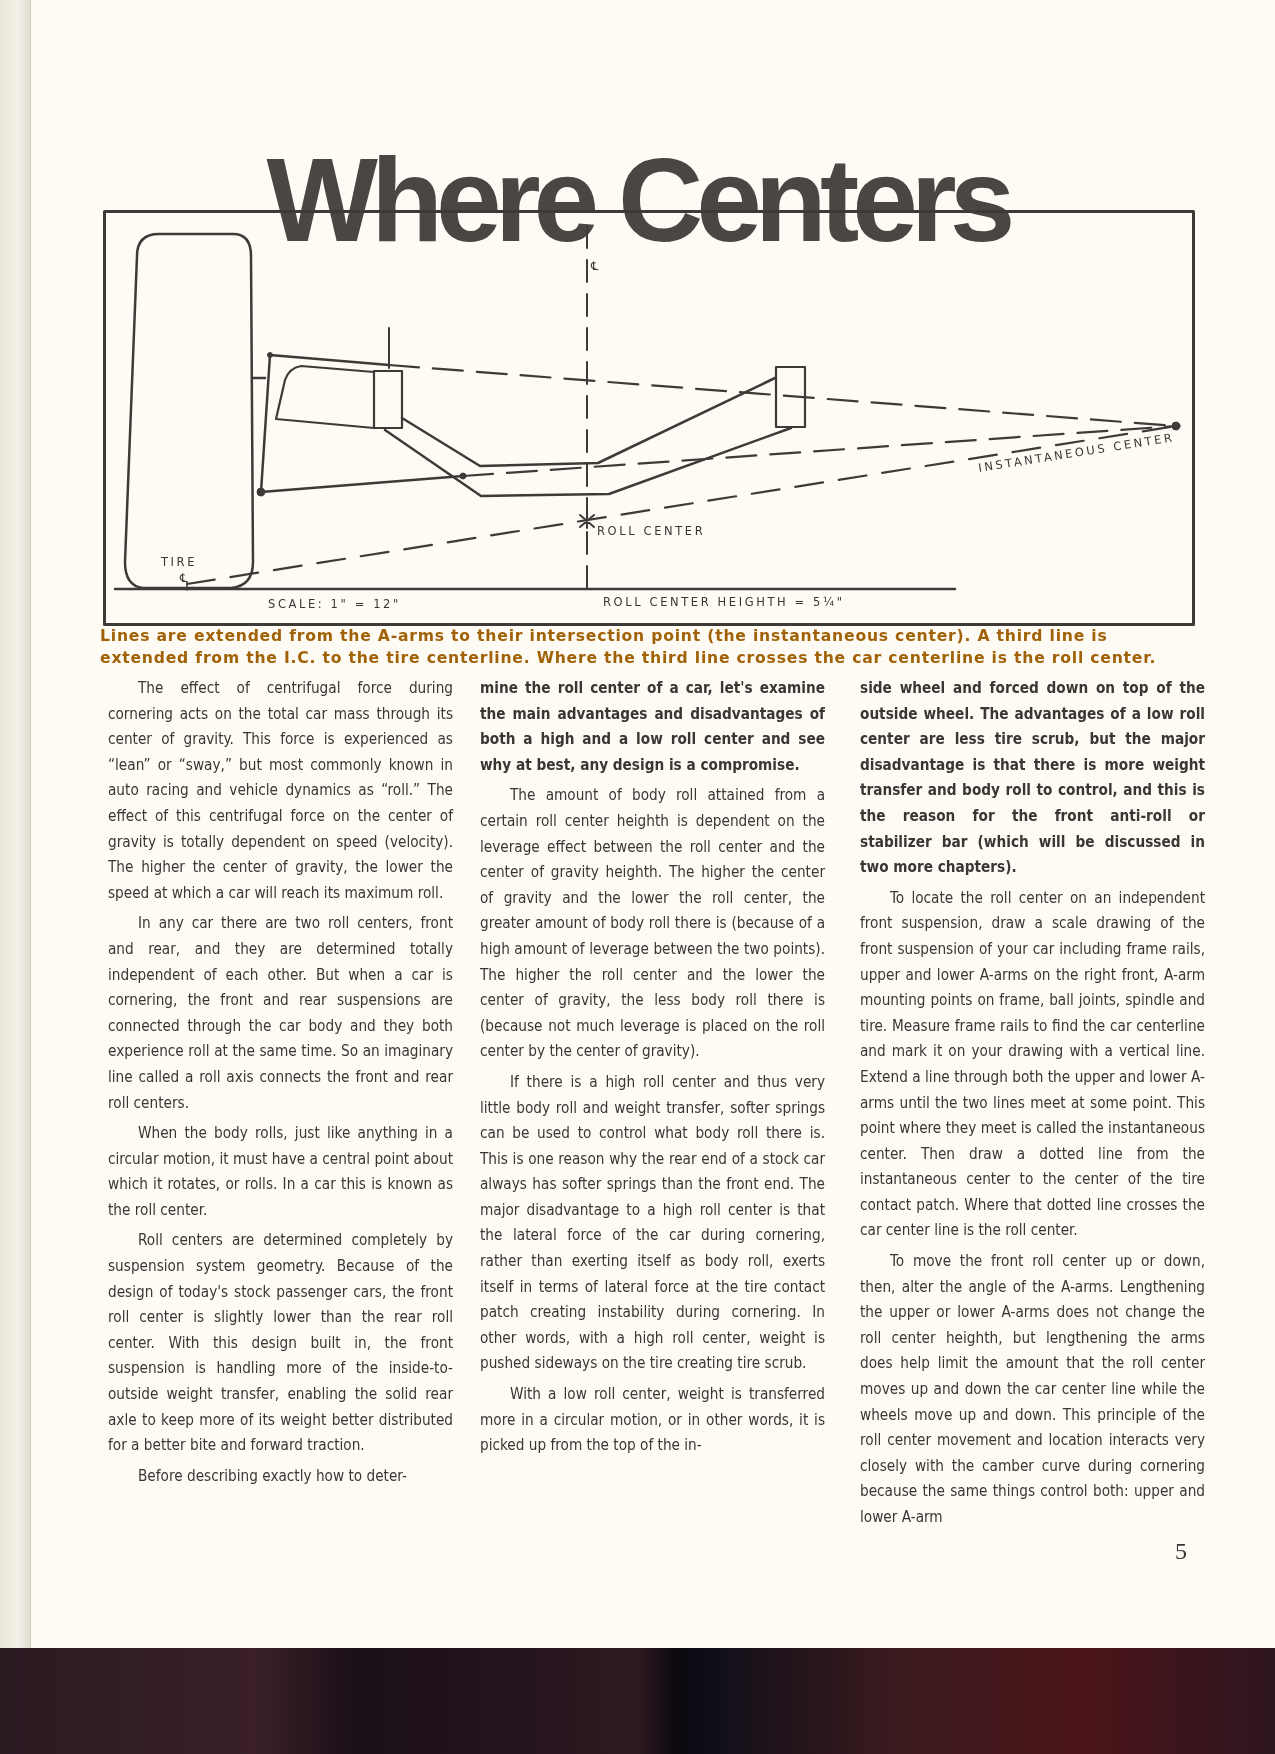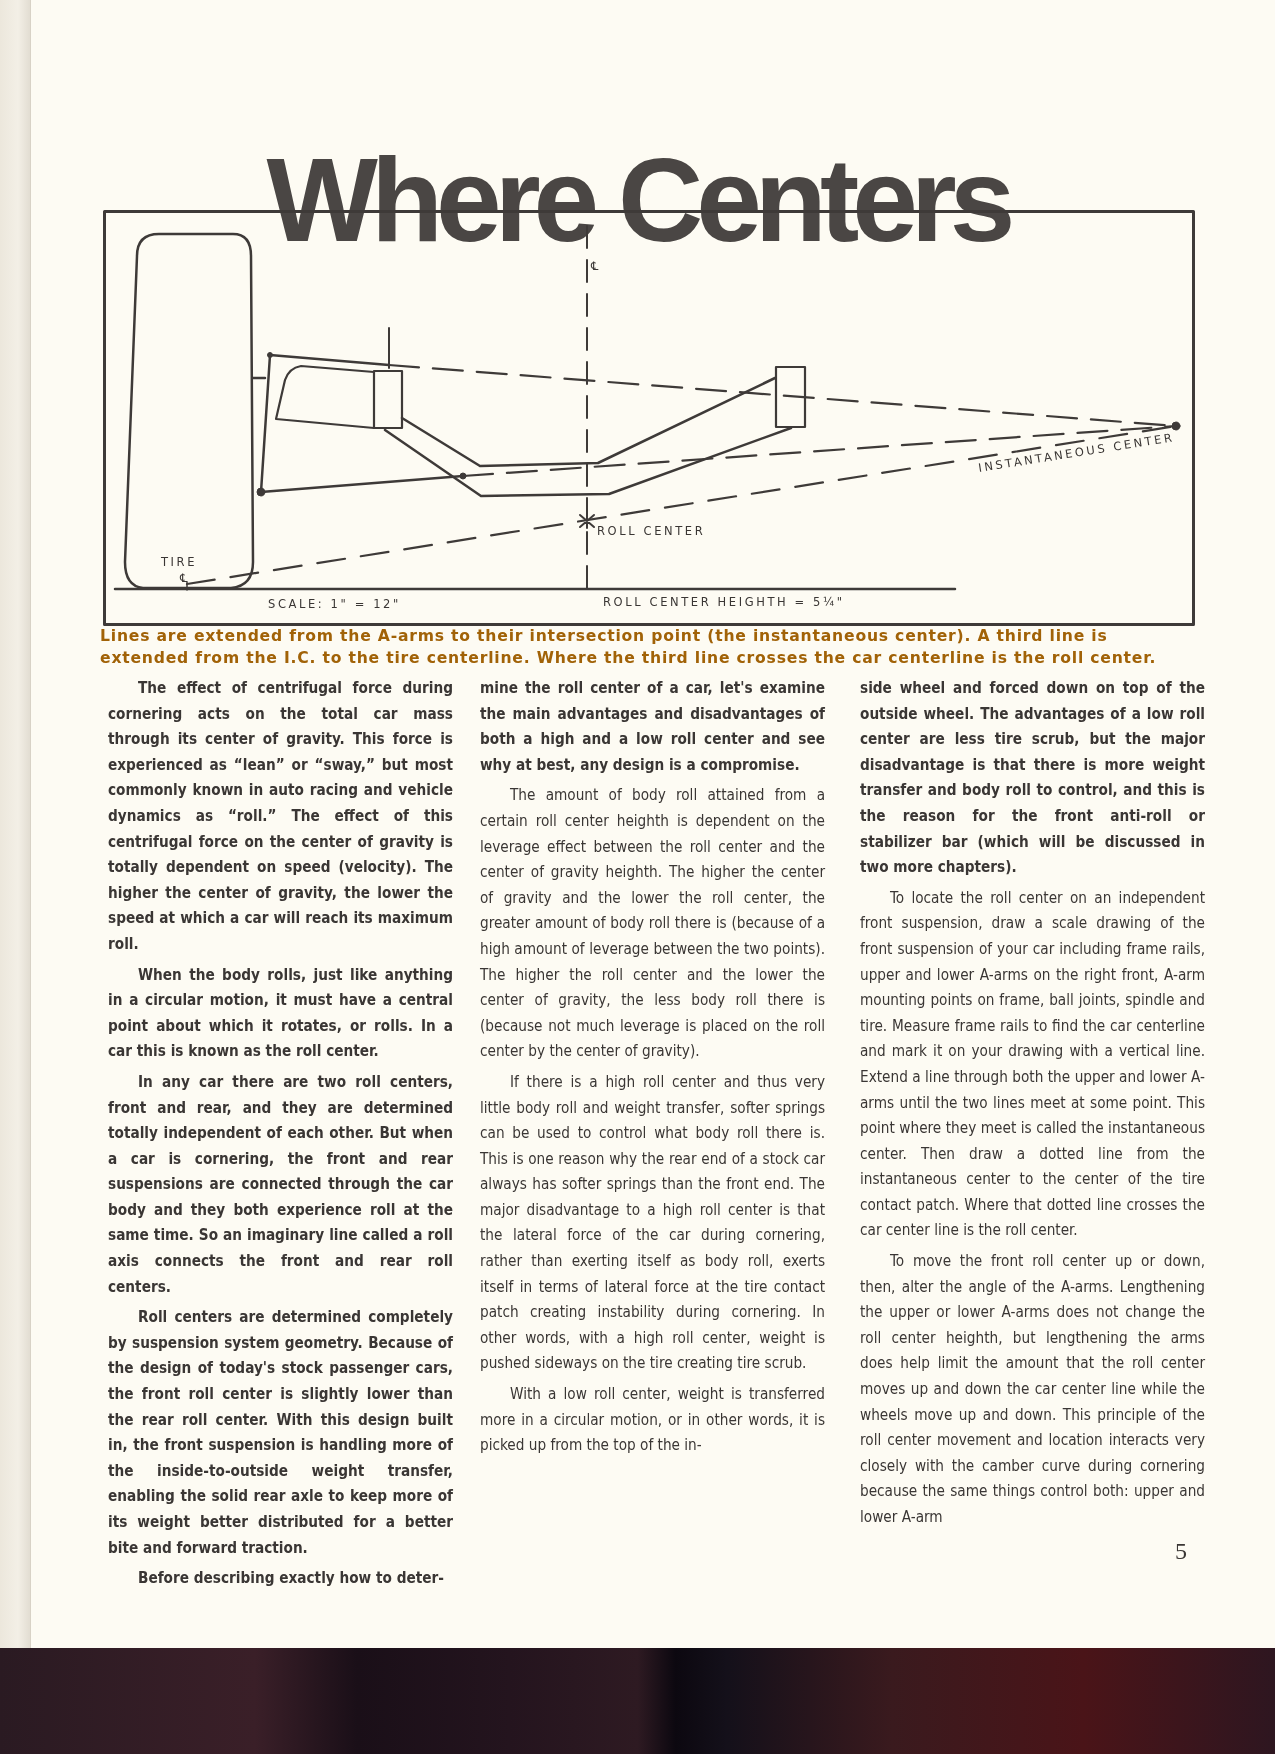--- a/index.html
+++ b/index.html
@@ -29,21 +29,21 @@
     letter-spacing:0.8px; line-height:22px; color:#a16207;
   }
   .col {
     position:absolute; top:676px; width:345px;
     font-family:"DejaVu Sans", sans-serif; font-size:15.2px;
     line-height:25.6px; color:#3a3634; text-align:justify;
     font-stretch:condensed;
   }
   .col p { margin:0 0 5px 0; text-indent:30px; }
   .col p.cont { text-indent:0;font-weight:bold; }
-  .col1 { left:108px;font-weight:bold; }
+  .col1 { left:108px; }
   .col2 { left:480px; }
   .col3 { left:860px; }
   .page-number {
     position:absolute; left:1175px; top:1538px;
     font-family:"Liberation Serif", serif; font-size:24px; color:#3a3634;
   }
   .bottom-band {
     position:absolute; left:0; top:1648px; width:1275px; height:106px;
     background:linear-gradient(to right,#2a1a22 0%,#3a1f28 20%,#1a0f18 28%,#24141e 40%,#2e1a22 50%,#0c0810 53%,#14101a 57%,#3a1a1e 70%,#4a1418 85%,#2e1620 100%);
   }
@@ -105,22 +105,22 @@
       <text class="lbl" x="165" y="398">SCALE: 1" = 12"</text>
       <text class="lbl" x="500" y="396">ROLL CENTER HEIGHTH = 5¼"</text>
     </g>
   </svg>
 </div>
 
 <div class="caption">Lines are extended from the A-arms to their intersection point (the instantaneous center). A third line is extended from the I.C. to the tire centerline. Where the third line crosses the car centerline is the roll center.</div>
 
 <div class="col col1">
   <p>The effect of centrifugal force during cornering acts on the total car mass through its center of gravity. This force is experienced as “lean” or “sway,” but most commonly known in auto racing and vehicle dynamics as “roll.” The effect of this centrifugal force on the center of gravity is totally dependent on speed (velocity). The higher the center of gravity, the lower the speed at which a car will reach its maximum roll.</p>
+  <p>In any car there are two roll centers, front and rear, and they are determined totally independent of each other. But when a car is cornering, the front and rear suspensions are connected through the car body and they both experience roll at the same time. So an imaginary line called a roll axis connects the front and rear roll centers.</p>
   <p>When the body rolls, just like anything in a circular motion, it must have a central point about which it rotates, or rolls. In a car this is known as the roll center.</p>
-  <p>In any car there are two roll centers, front and rear, and they are determined totally independent of each other. But when a car is cornering, the front and rear suspensions are connected through the car body and they both experience roll at the same time. So an imaginary line called a roll axis connects the front and rear roll centers.</p>
   <p>Roll centers are determined completely by suspension system geometry. Because of the design of today's stock passenger cars, the front roll center is slightly lower than the rear roll center. With this design built in, the front suspension is handling more of the inside-to-outside weight transfer, enabling the solid rear axle to keep more of its weight better distributed for a better bite and forward traction.</p>
   <p>Before describing exactly how to deter-</p>
 </div>
 
 <div class="col col2">
   <p class="cont">mine the roll center of a car, let's examine the main advantages and disadvantages of both a high and a low roll center and see why at best, any design is a compromise.</p>
   <p>The amount of body roll attained from a certain roll center heighth is dependent on the leverage effect between the roll center and the center of gravity heighth. The higher the center of gravity and the lower the roll center, the greater amount of body roll there is (because of a high amount of leverage between the two points). The higher the roll center and the lower the center of gravity, the less body roll there is (because not much leverage is placed on the roll center by the center of gravity).</p>
   <p>If there is a high roll center and thus very little body roll and weight transfer, softer springs can be used to control what body roll there is. This is one reason why the rear end of a stock car always has softer springs than the front end. The major disadvantage to a high roll center is that the lateral force of the car during cornering, rather than exerting itself as body roll, exerts itself in terms of lateral force at the tire contact patch creating instability during cornering. In other words, with a high roll center, weight is pushed sideways on the tire creating tire scrub.</p>
   <p>With a low roll center, weight is transferred more in a circular motion, or in other words, it is picked up from the top of the in-</p>
 </div>

